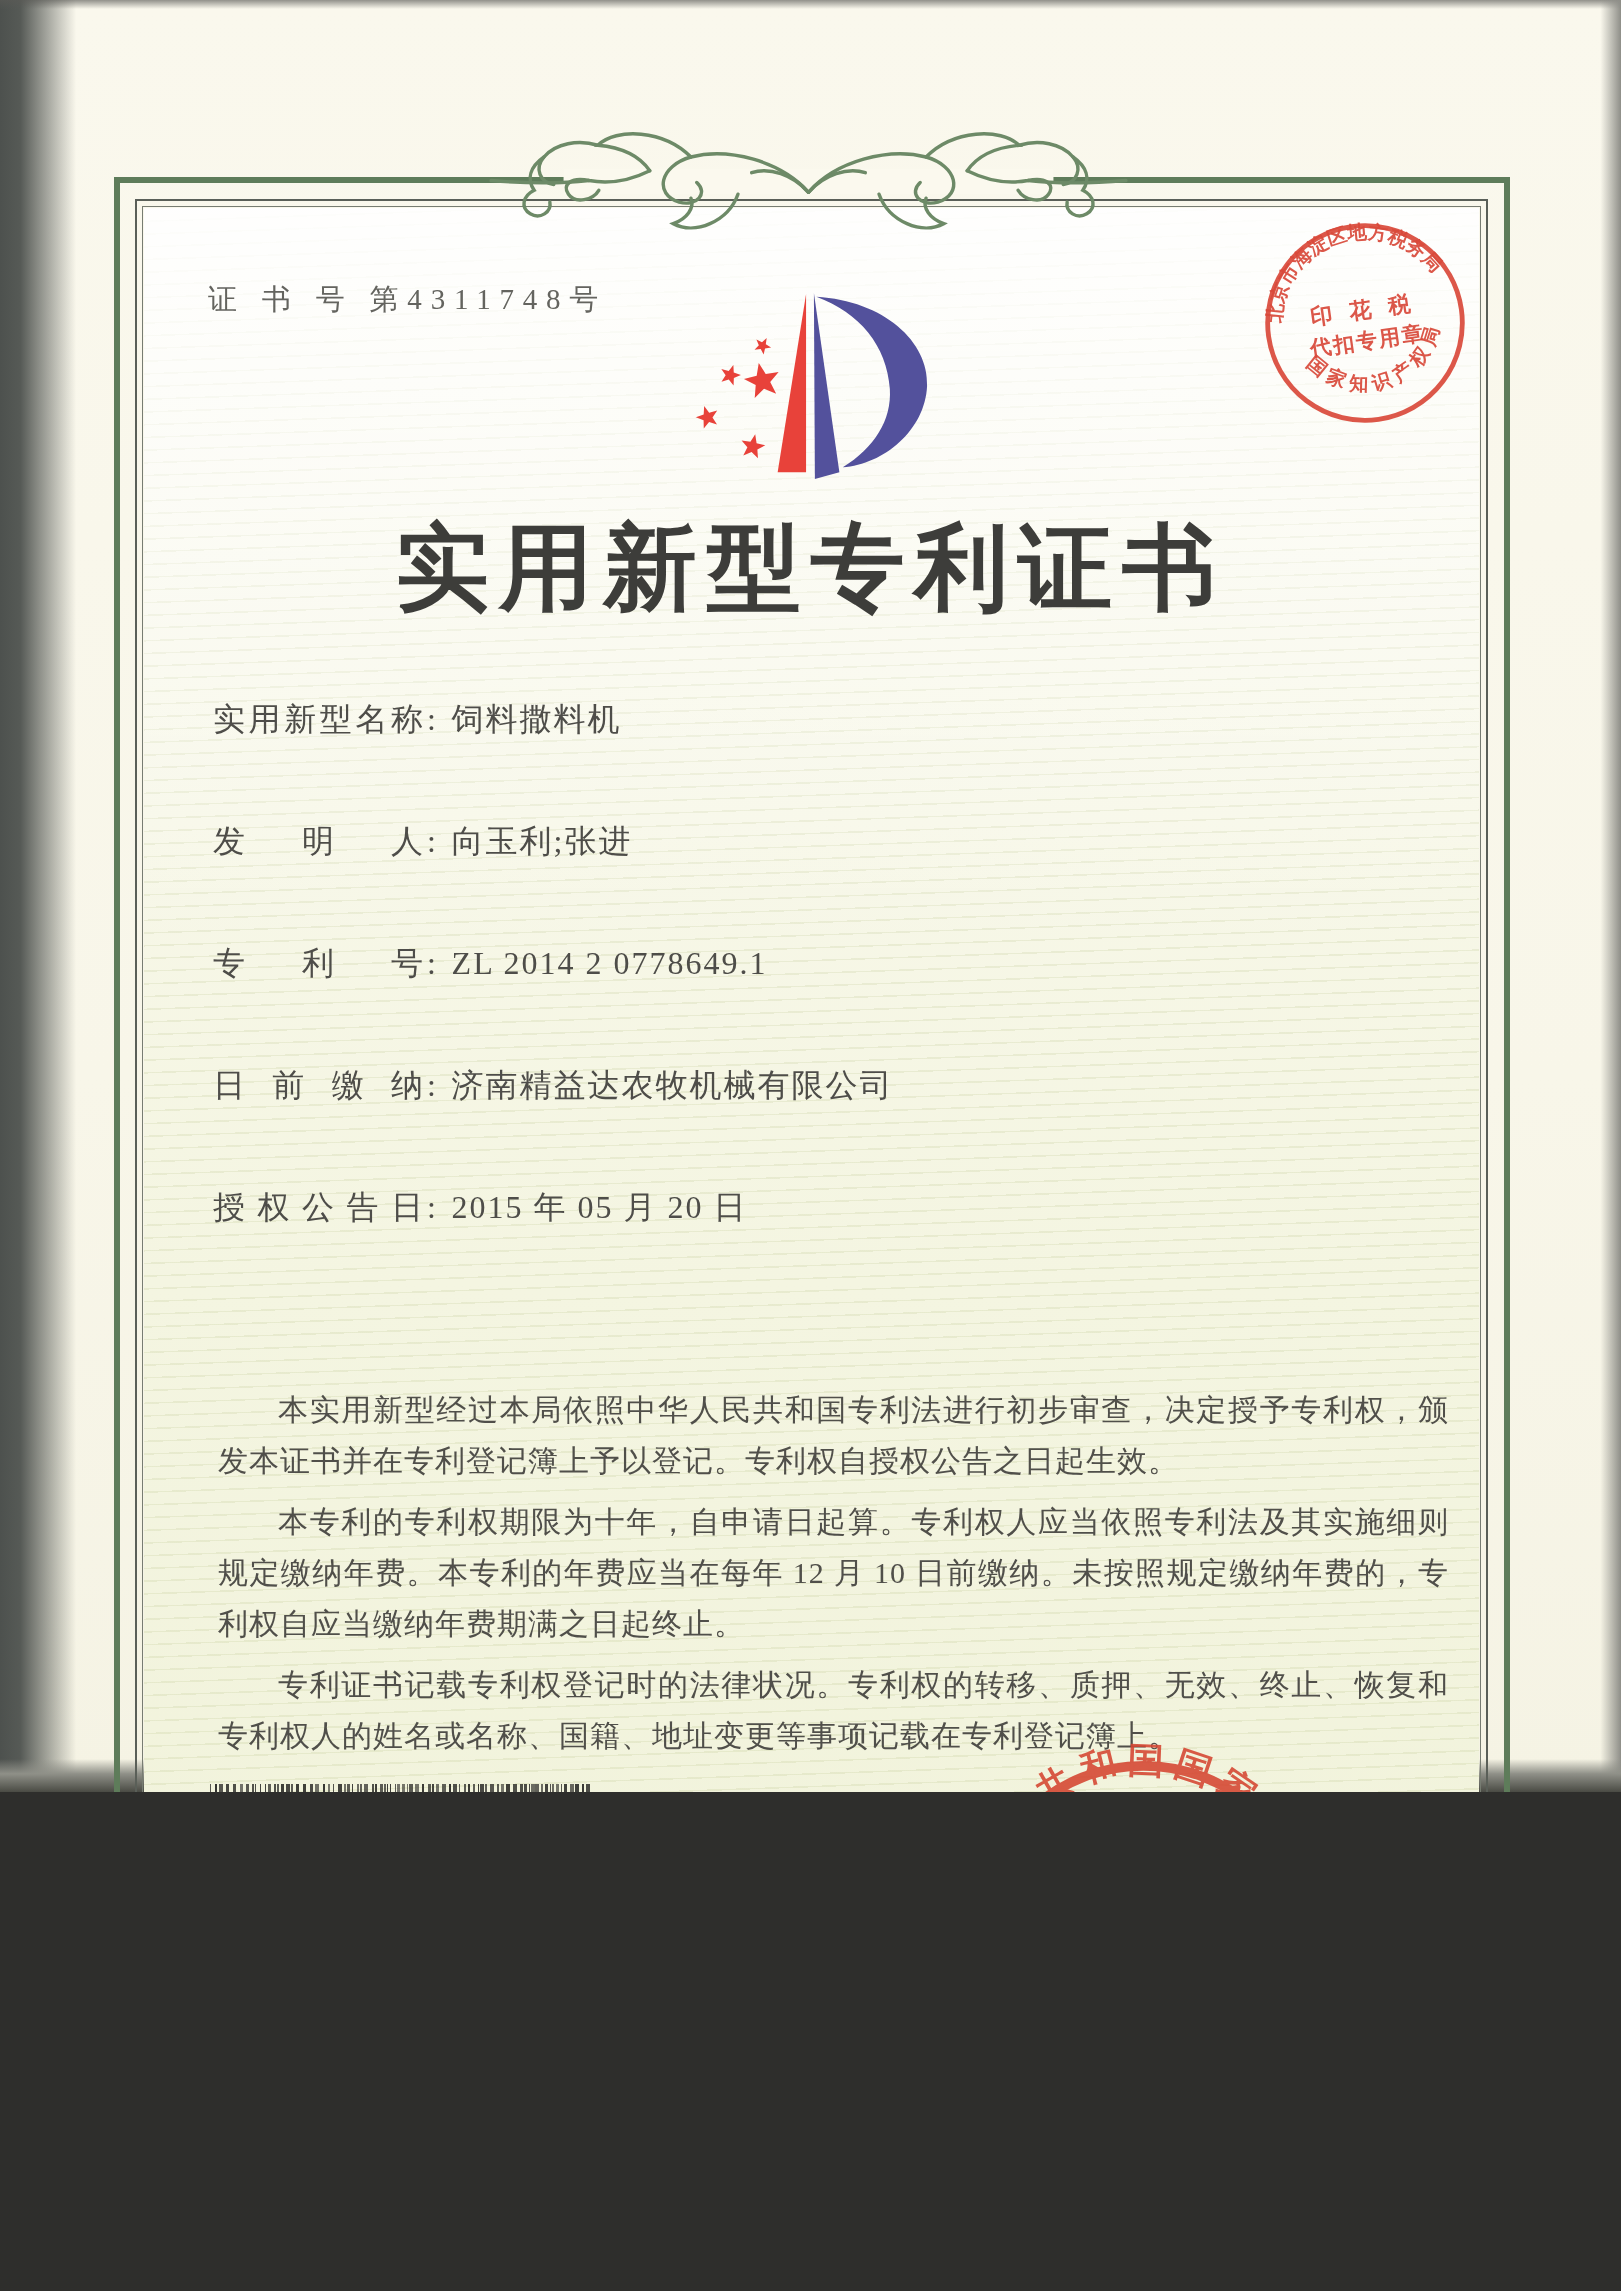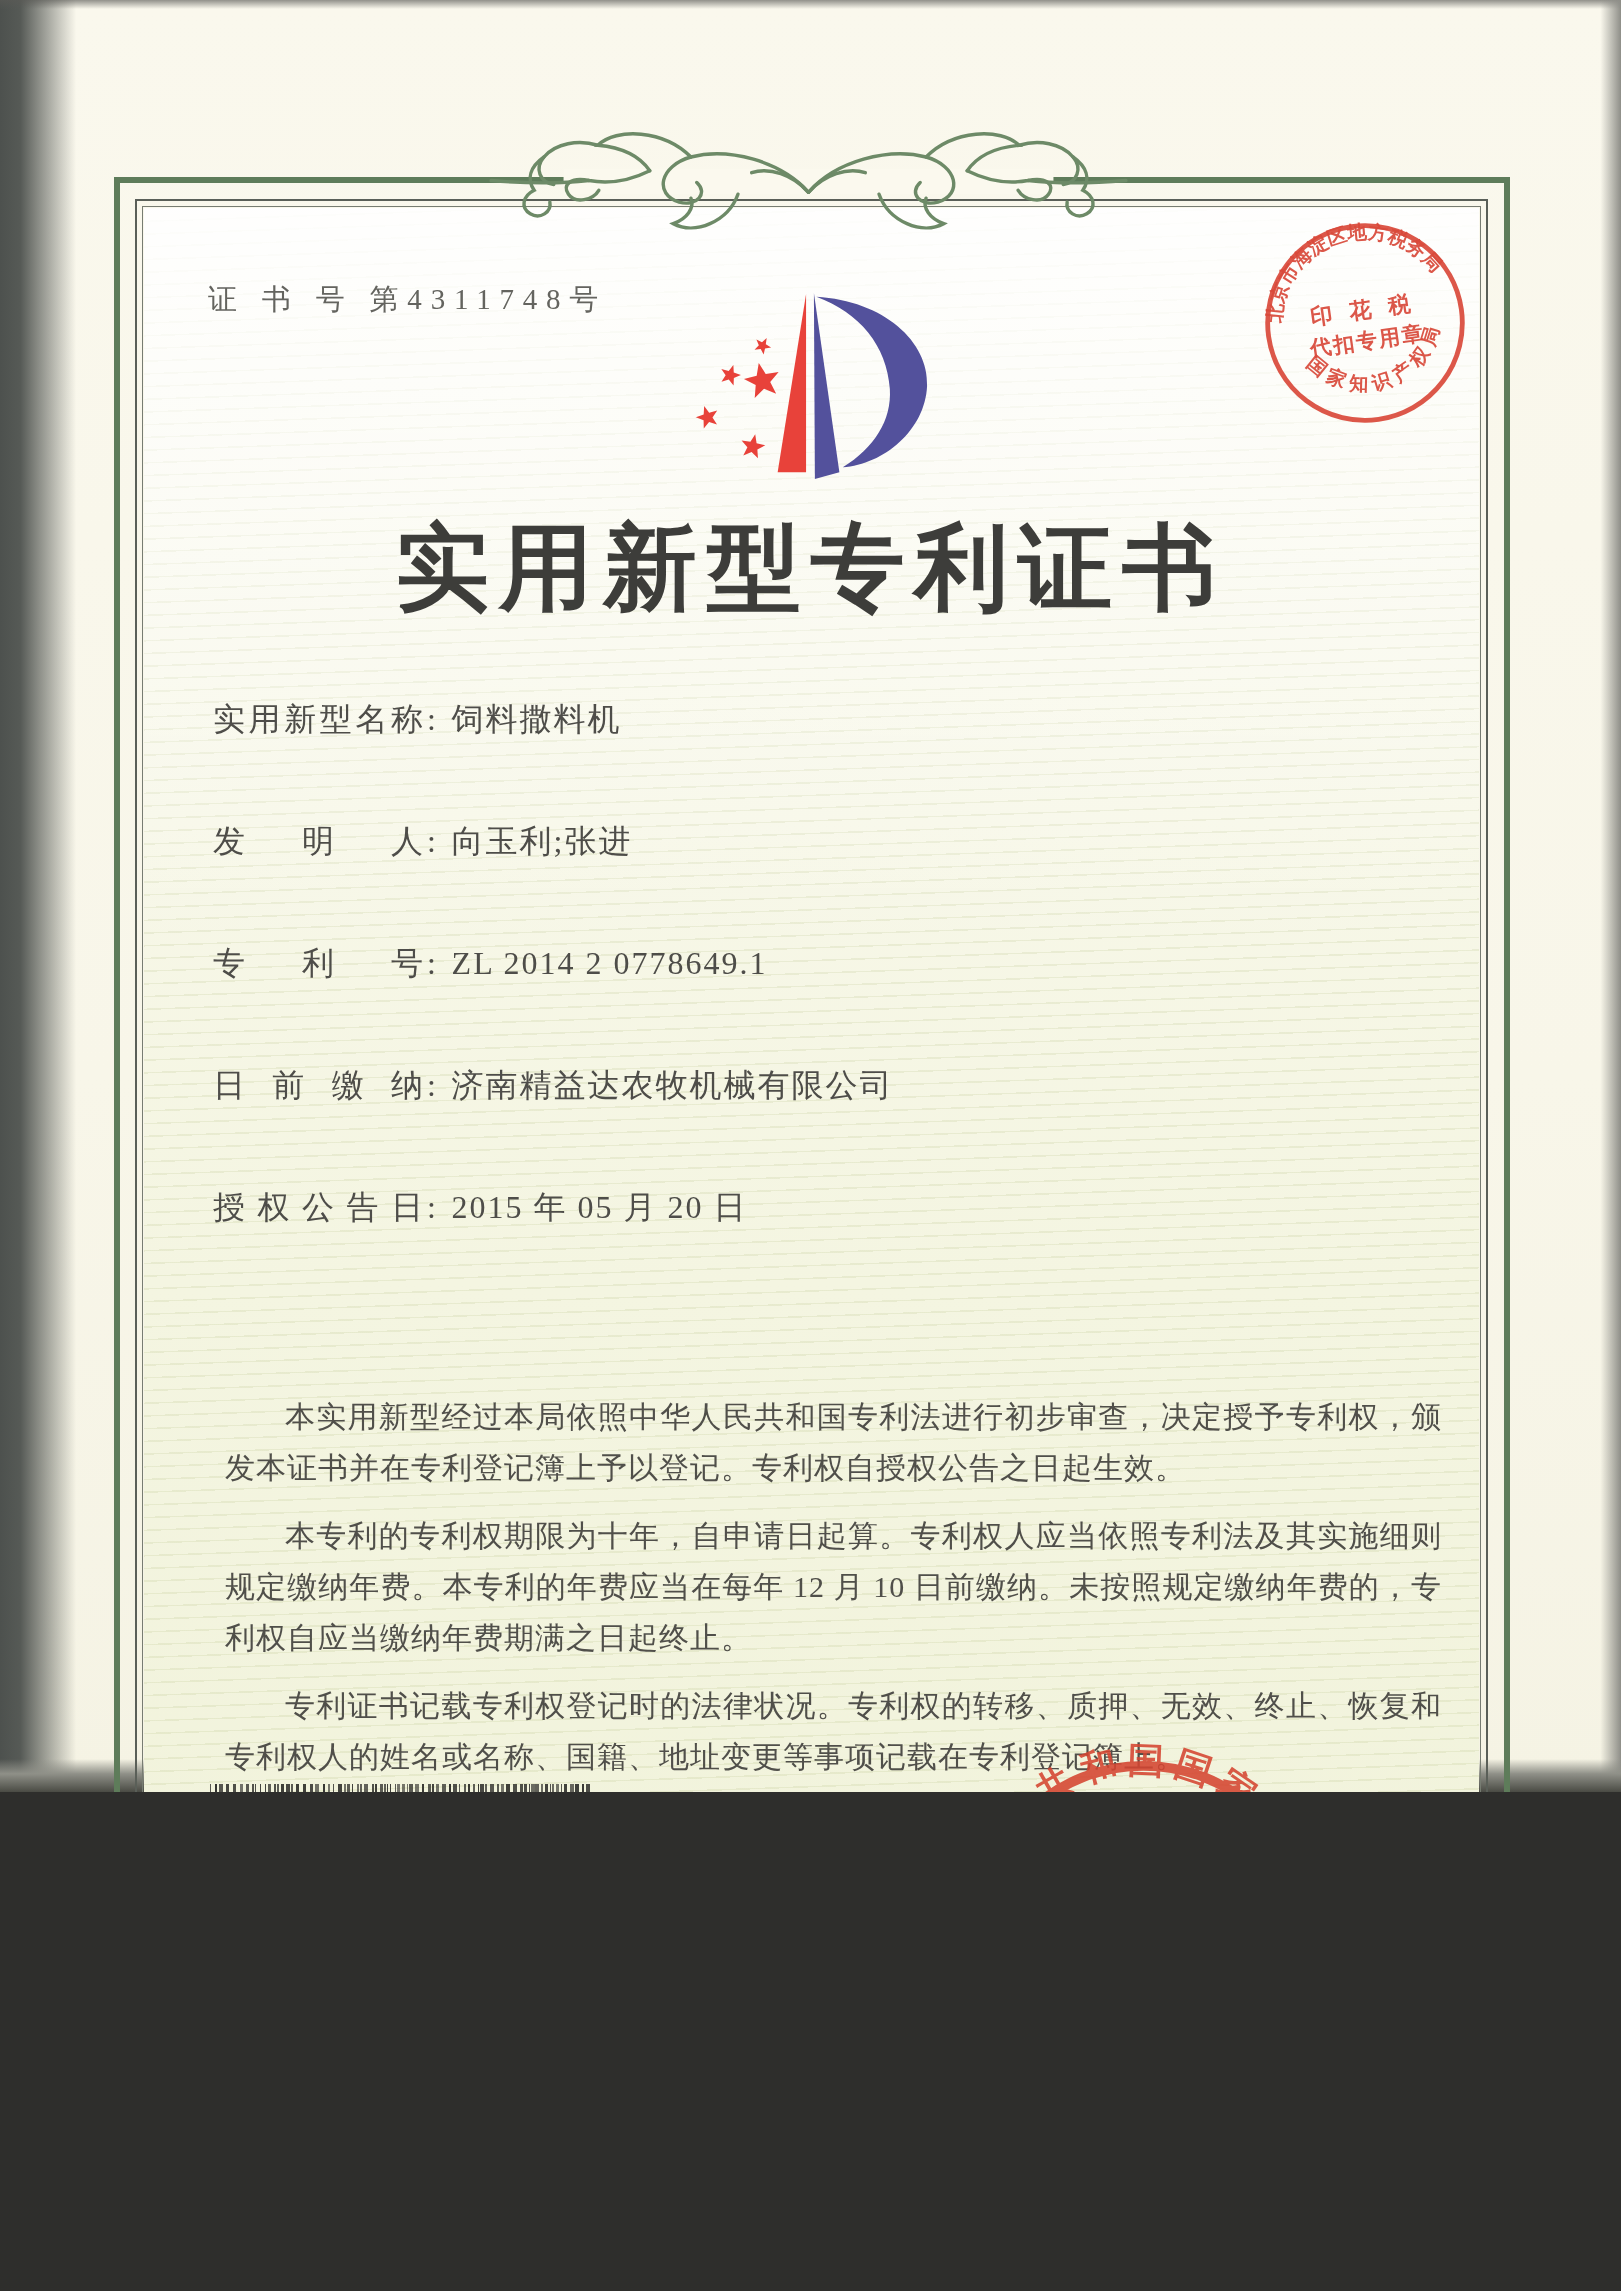--- a/index.html
+++ b/index.html
@@ -32,21 +32,21 @@
   
   .cert-number{position:absolute;left:208px;top:280px;font-size:29px;color:#64645f;letter-spacing:8.8px;}
   .title{position:absolute;left:0;top:505px;width:1621px;text-align:center;
     font-size:94px;font-weight:700;color:#3d3d3a;letter-spacing:9.8px;}
   .fields{position:absolute;left:213px;top:698px;width:1264px;}
   .field{height:122px;font-size:32px;color:#4e4d49;letter-spacing:2px;}
   .field-label{display:inline-block;width:212px;text-align:justify;text-align-last:justify;}
   .colon{margin:0 13.7px 0 2px;}
   .paragraphs{position:absolute;left:208px;top:1374px;width:1251px;
     font-size:30px;line-height:51px;color:#504f4a;text-align:justify;letter-spacing:1px;}
-  .paragraphs p{margin:17px;text-indent:2em;}
+  .paragraphs p{margin:10px;text-indent:2em;}
   .barcode{position:absolute;left:210px;top:1784px;width:384px;height:46px;}
   .signer{position:absolute;left:229px;top:1884px;font-family:"Liberation Sans","DejaVu Sans",sans-serif;
     font-size:37px;color:#3c3c39;letter-spacing:5.9px;line-height:80px;}
   .seal-date{position:absolute;left:982px;top:2009px;width:329px;text-align:center;
     font-size:29px;color:#474640;letter-spacing:2px;}
   .footer-page{position:absolute;left:647px;top:2107px;font-size:25.5px;color:#8e8e7d;letter-spacing:3.9px;}
   svg{position:absolute;overflow:visible;}
   .svg-logo{left:688px;top:283px;}
   .svg-taxstamp{left:1259px;top:217px;transform:rotate(-8deg);}
   .svg-seal{left:968px;top:1756px;}

